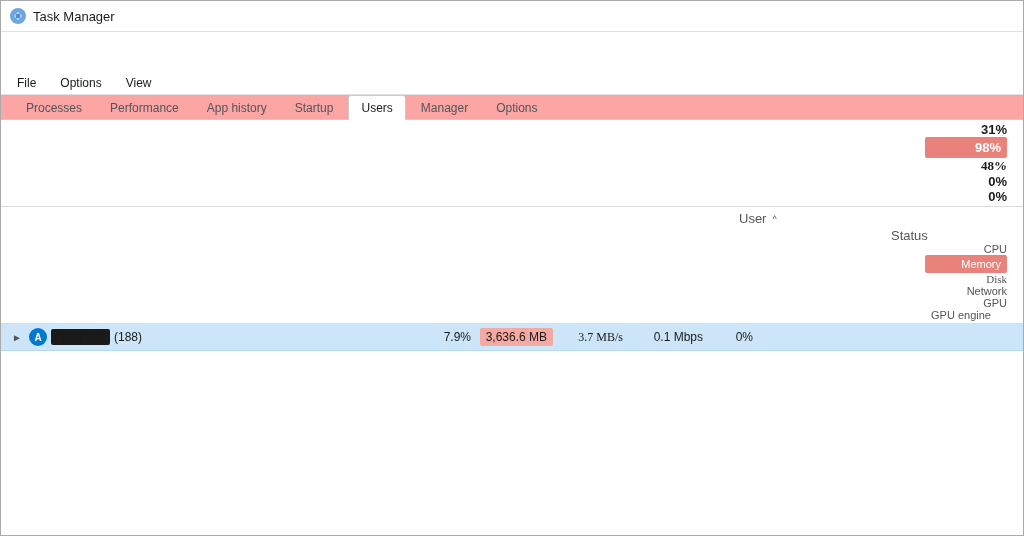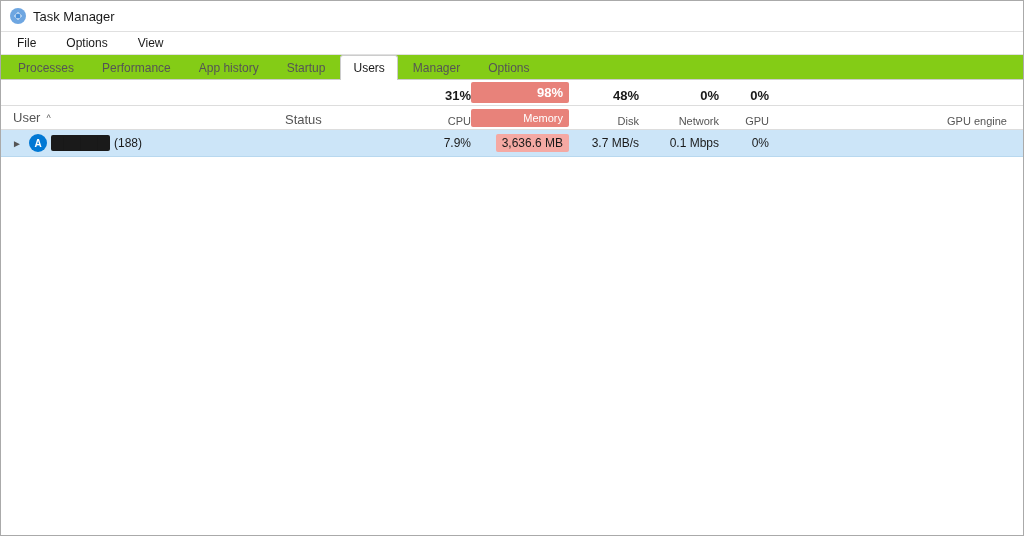--- a/index.html
+++ b/index.html
@@ -35,34 +35,35 @@
       font-size: 13px;
       font-weight: 400;
       color: #1a1a1a;
     }
     .menubar {
       display: flex;
       align-items: center;
       padding: 2px 8px;
       background: #ffffff;
       border-bottom: 1px solid #e0e0e0;
-      gap: 14px;
+      gap: 8px;
+      margin-top: 40px;
     }
     .menu-item {
       padding: 2px 8px;
       cursor: pointer;
       color: #1a1a1a;
       font-size: 12px;
       border-radius: 2px;
     }
     .tabbar {
       display: flex;
       align-items: flex-end;
-      padding: 0 4px;
-      background: #84cc16;
+      padding: 0 12px;
+      background: #fca5a5;
       border-bottom: 1px solid #ccc;
       gap: 2px;
     }
     .tab {
       padding: 5px 12px;
       cursor: pointer;
       font-size: 12px;
       color: #555;
       border: 1px solid transparent;
       border-bottom: none;
@@ -83,45 +84,47 @@
       overflow: hidden;
     }
     .table-container {
       width: 100%;
       height: 100%;
     }
     .table-header-row {
       display: flex;
       align-items: flex-end;
       border-bottom: 1px solid #ddd;
-      padding: 2px 0;
-      background: #ffffff;
+      padding: 2px 16px;
+      background: #ffffff;
+      flex-direction: column;
     }
     .col-user {
       width: 280px;
       flex-shrink: 0;
     }
     .col-status {
       width: 120px;
       flex-shrink: 0;
     }
     .col-cpu {
       width: 70px;
       flex-shrink: 0;
       text-align: right;
     }
     .col-memory {
-      width: 98px;
+      width: 82px;
       flex-shrink: 0;
       text-align: right;
     }
     .col-disk {
       width: 70px;
       flex-shrink: 0;
       text-align: right;
+      font-family: Liberation Serif, serif;
     }
     .col-network {
       width: 80px;
       flex-shrink: 0;
       text-align: right;
     }
     .col-gpu {
       width: 50px;
       flex-shrink: 0;
       text-align: right;

